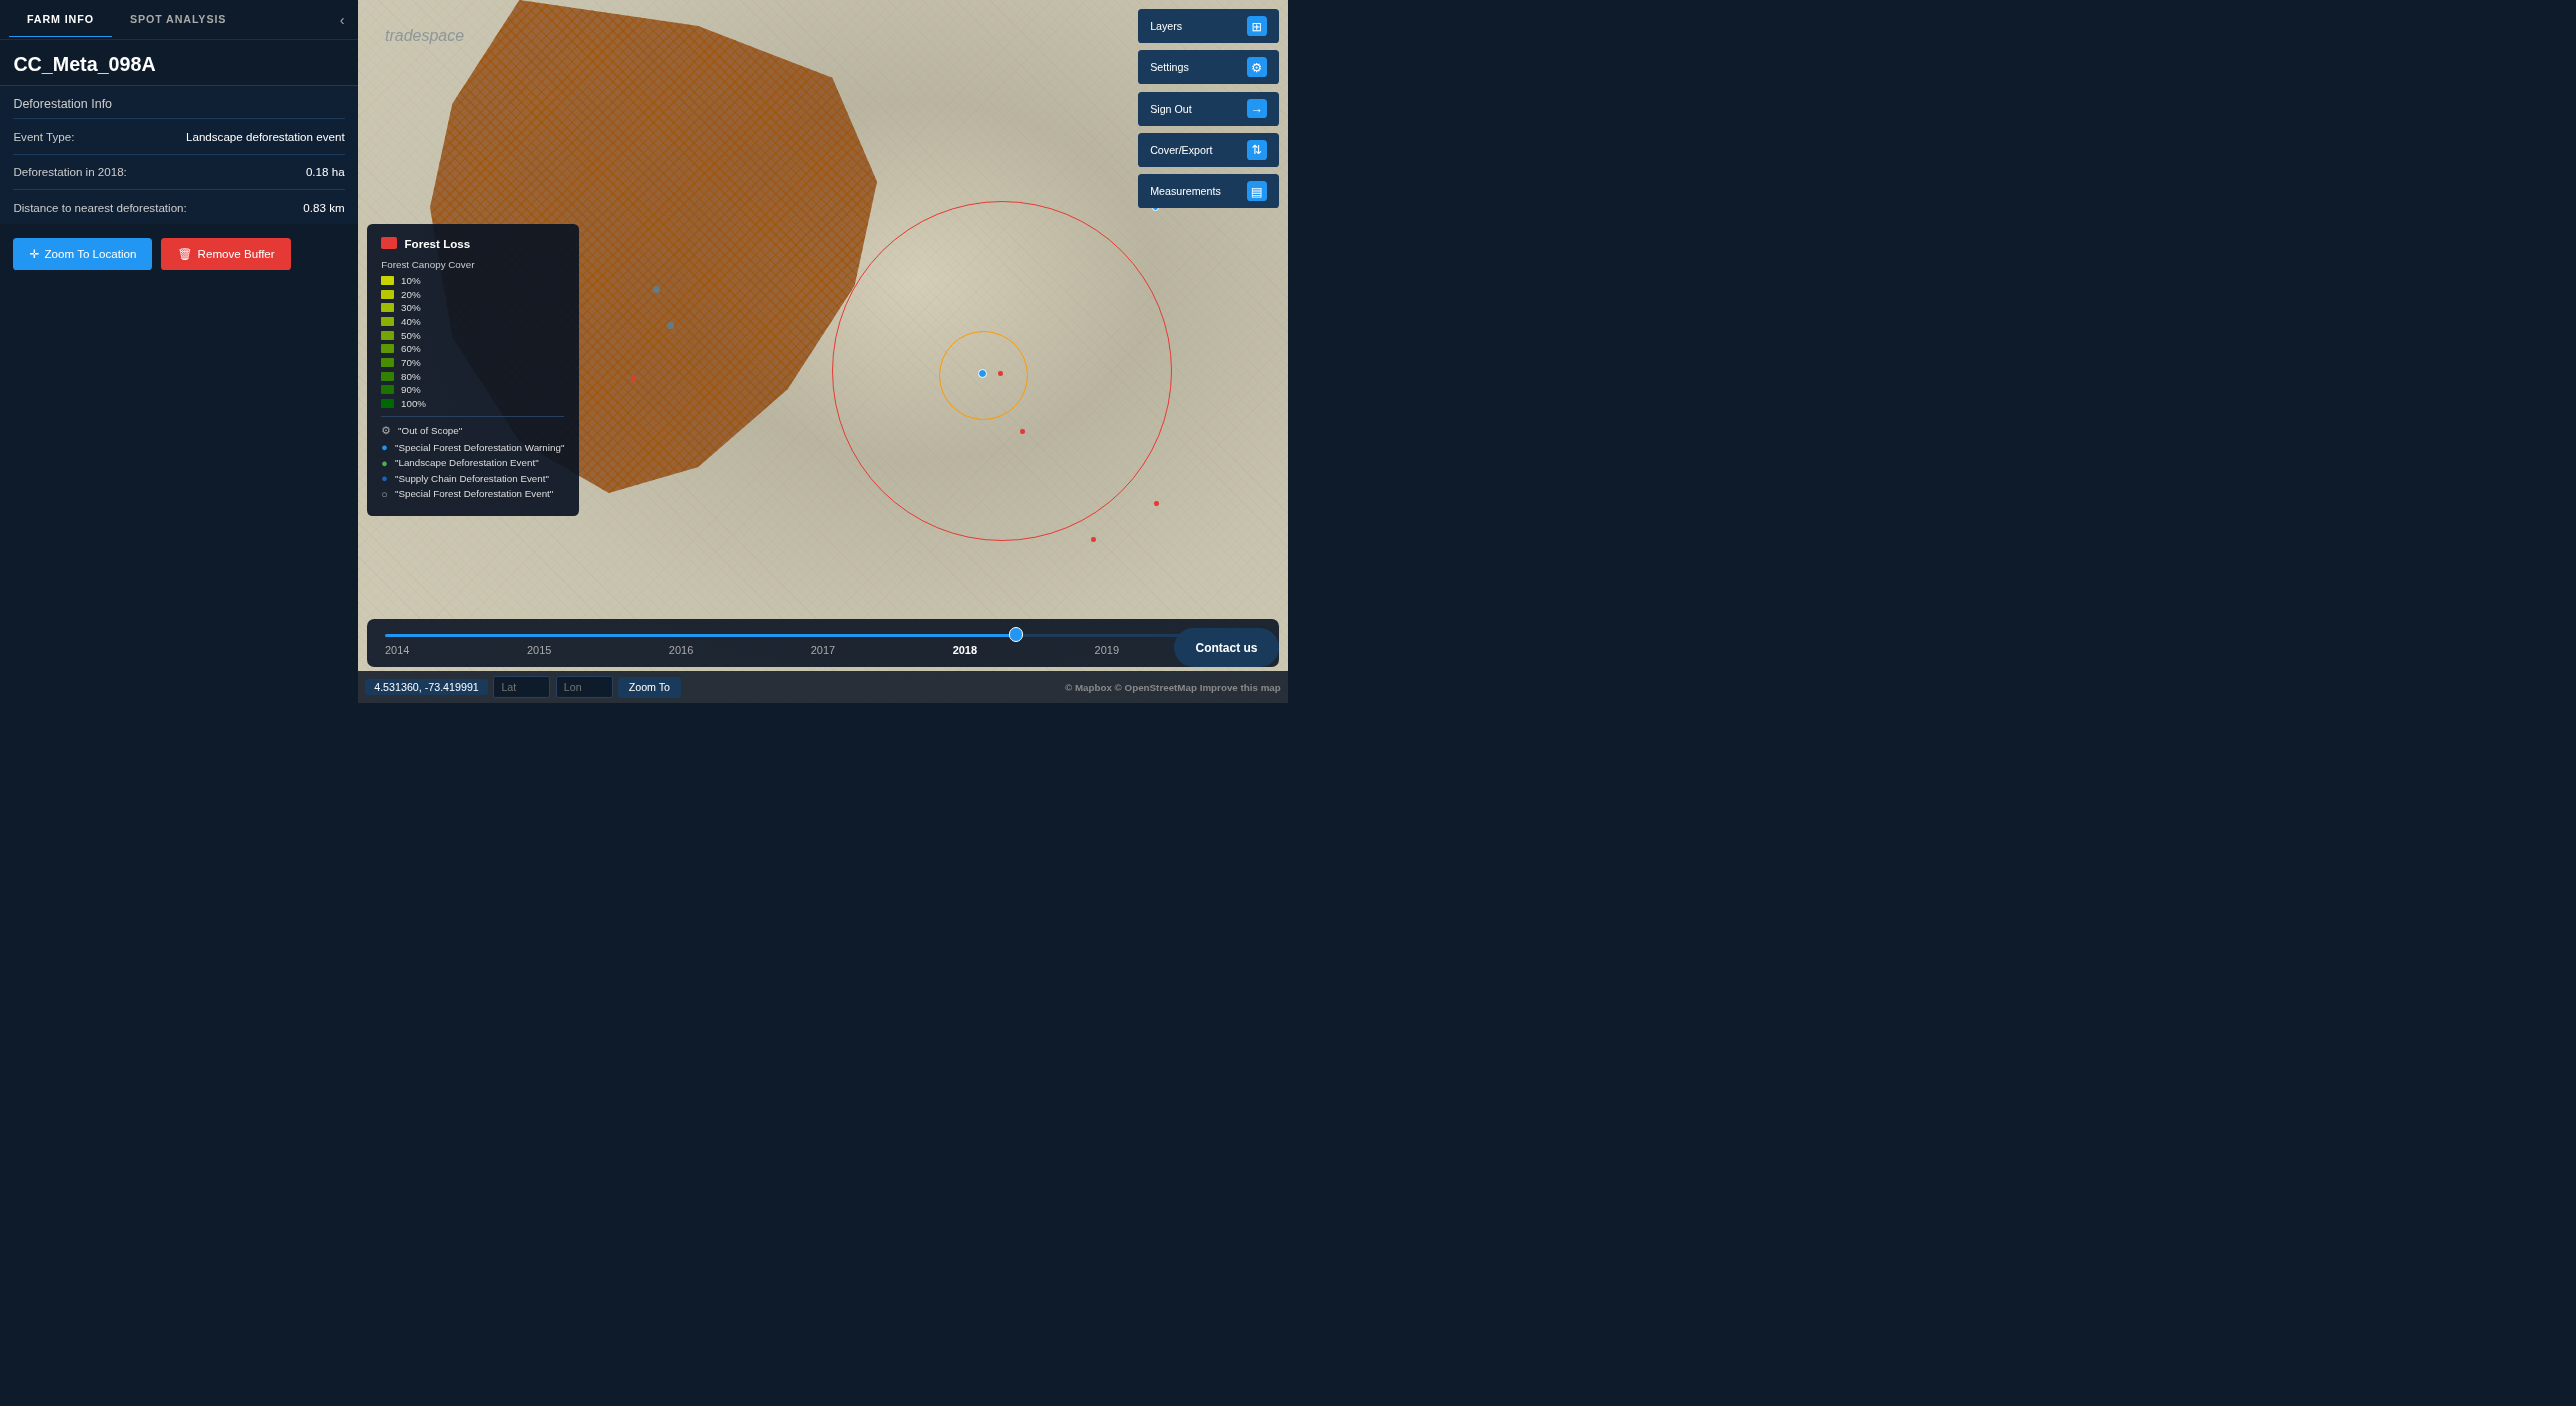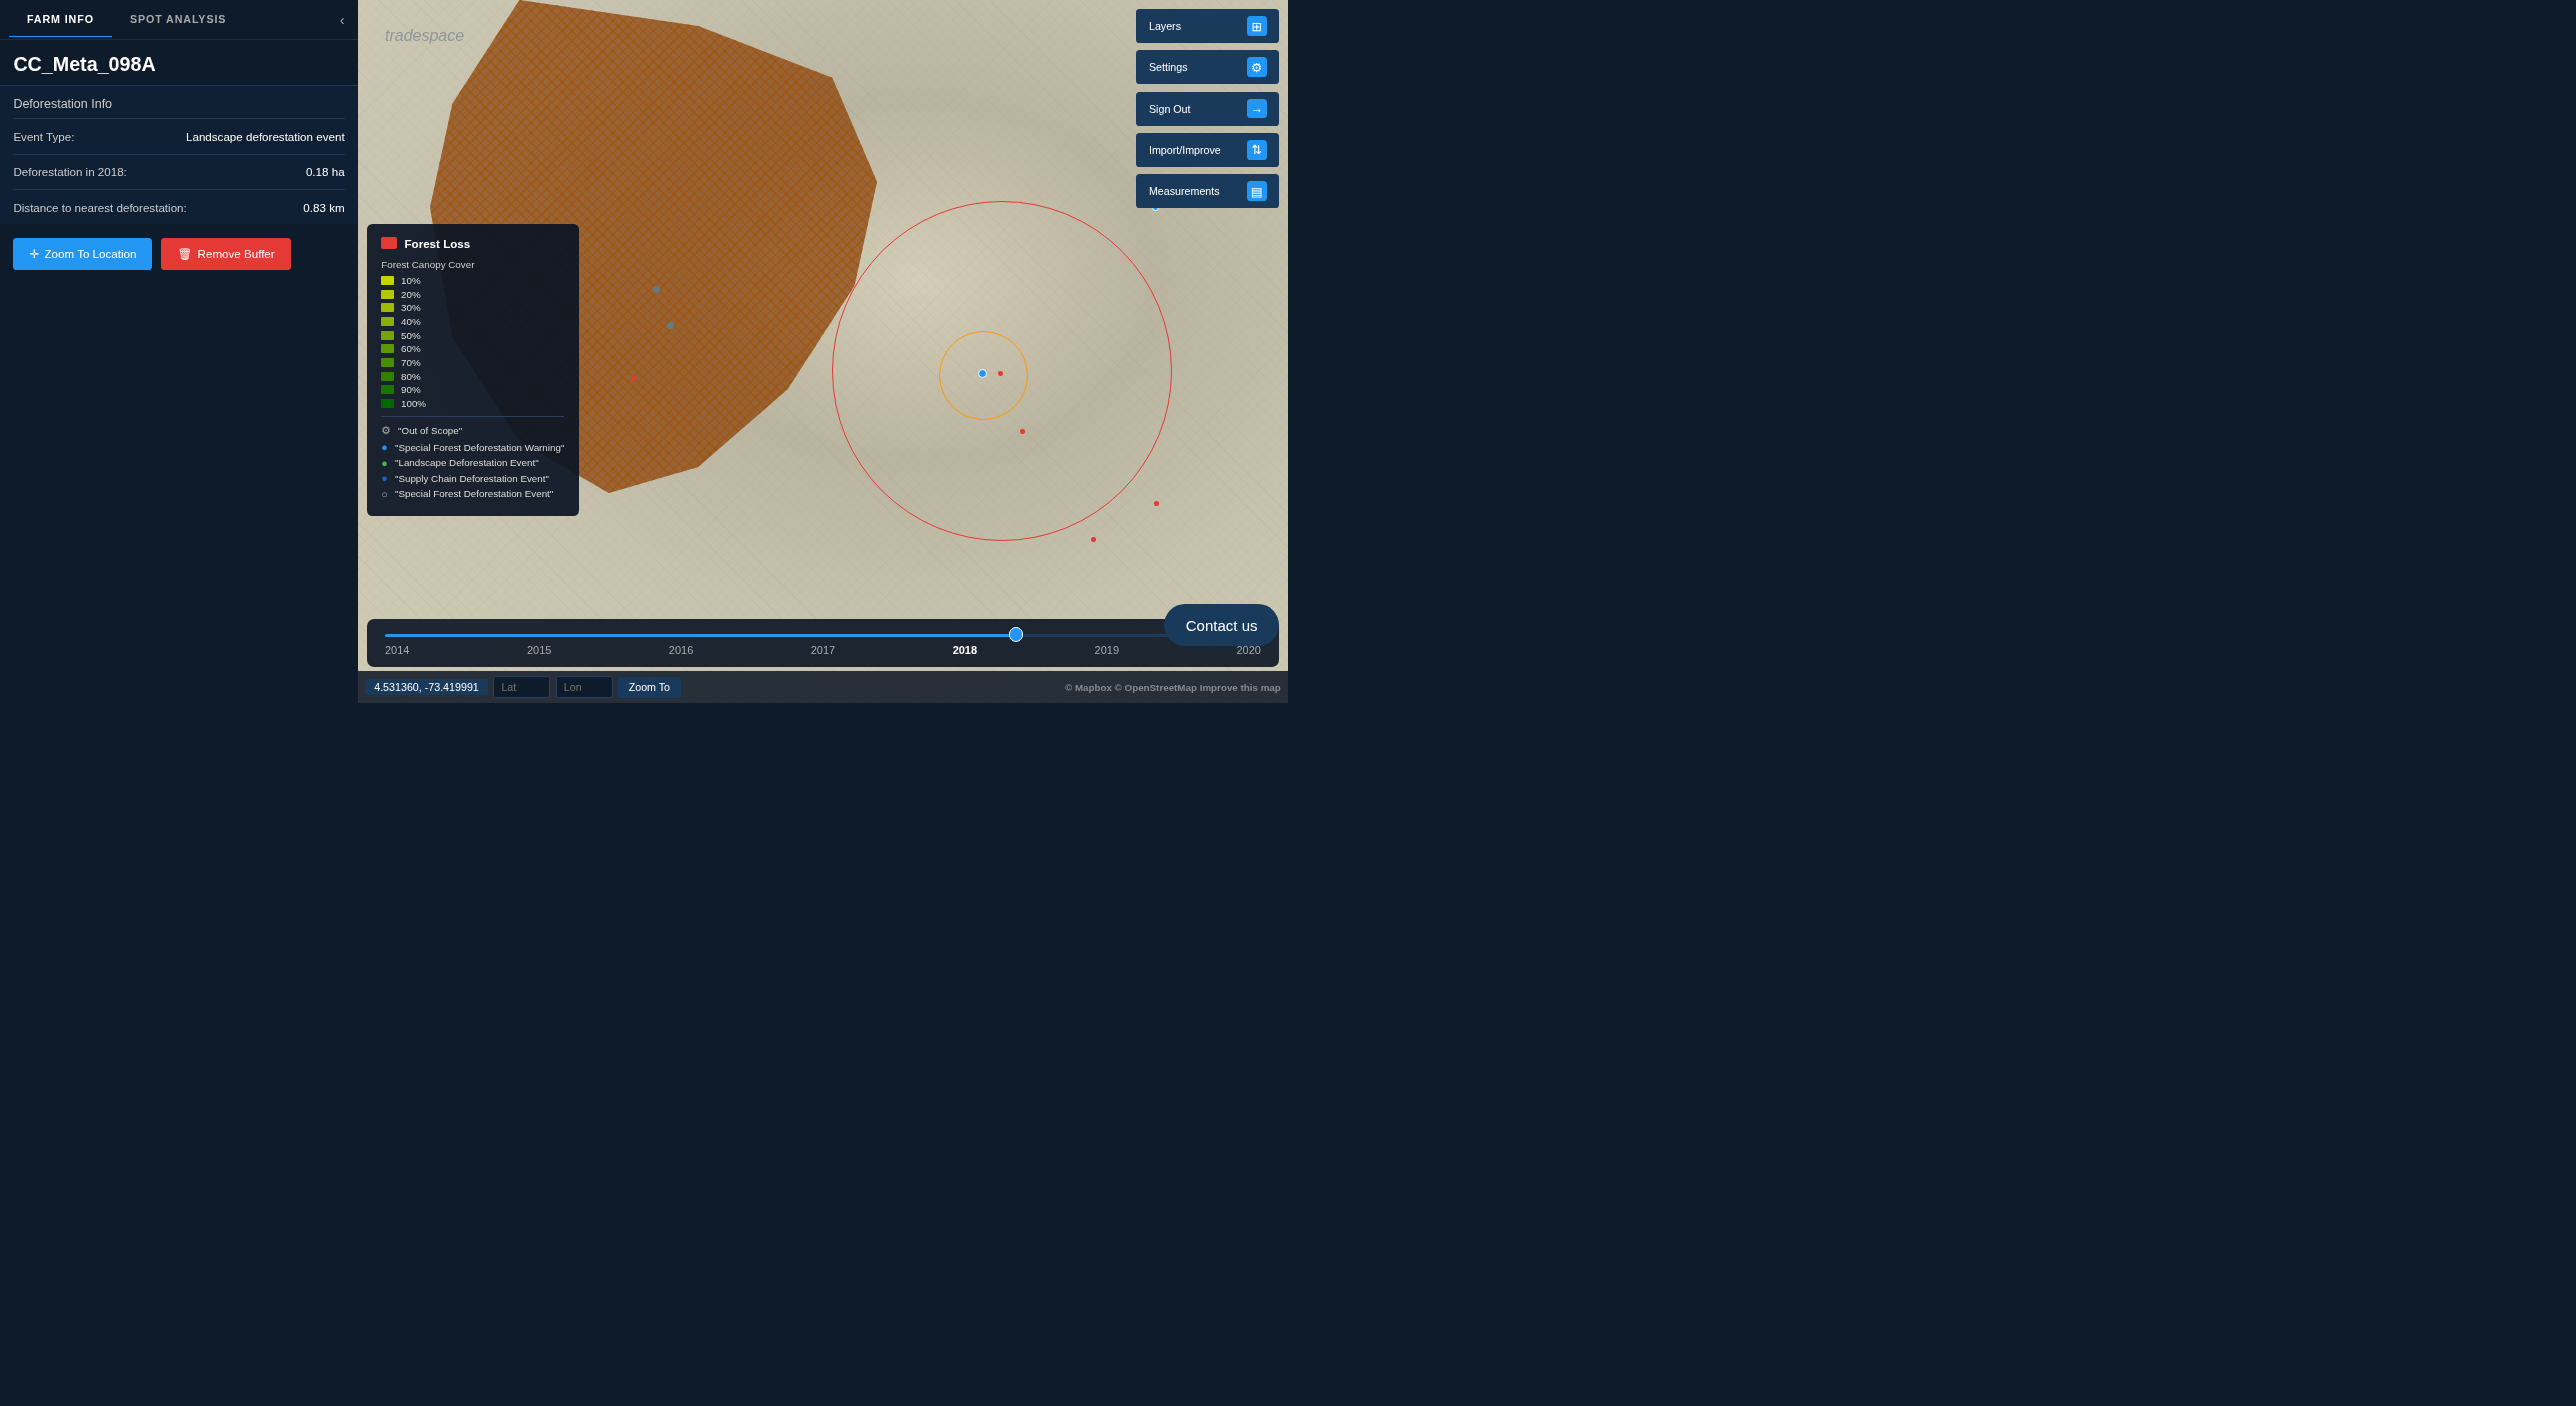--- a/index.html
+++ b/index.html
@@ -391,30 +391,30 @@
       bottom: 4.5px;
       right: 9px;
       font-size: 9px;
       color: #555;
     }
     .mapbox-credit span { font-weight: bold; }
 
     
     .contact-btn {
       position: absolute;
-      bottom: 57px;
+      bottom: 36px;
       right: 9px;
       background: #1a3a5c;
       color: #fff;
       border: none;
       border-radius: 22.4px;
       padding: 12.5px 21.5px;
-      font-size: 15px;
+      font-size: 12px;
       cursor: pointer;
-      font-weight: normal;
+      font-weight: bold;
     }
 
     .map-small-dot {
       position: absolute;
       width: 4.5px;
       height: 4.5px;
       border-radius: 50%;
       background: #e53935;
     }
   </style>
@@ -490,21 +490,21 @@
     </button>
     <button class="map-ctrl-btn">
       <span>Settings</span>
       <span class="ctrl-icon">⚙</span>
     </button>
     <button class="map-ctrl-btn">
       <span>Sign Out</span>
       <span class="ctrl-icon">→</span>
     </button>
     <button class="map-ctrl-btn">
-      <span>Import/Improve</span>
+      <span>Cover/Export</span>
       <span class="ctrl-icon">⇅</span>
     </button>
     <button class="map-ctrl-btn">
       <span>Measurements</span>
       <span class="ctrl-icon">▤</span>
     </button>
   </div>
 
   <div class="legend-panel">
     <div class="legend-title-row">

